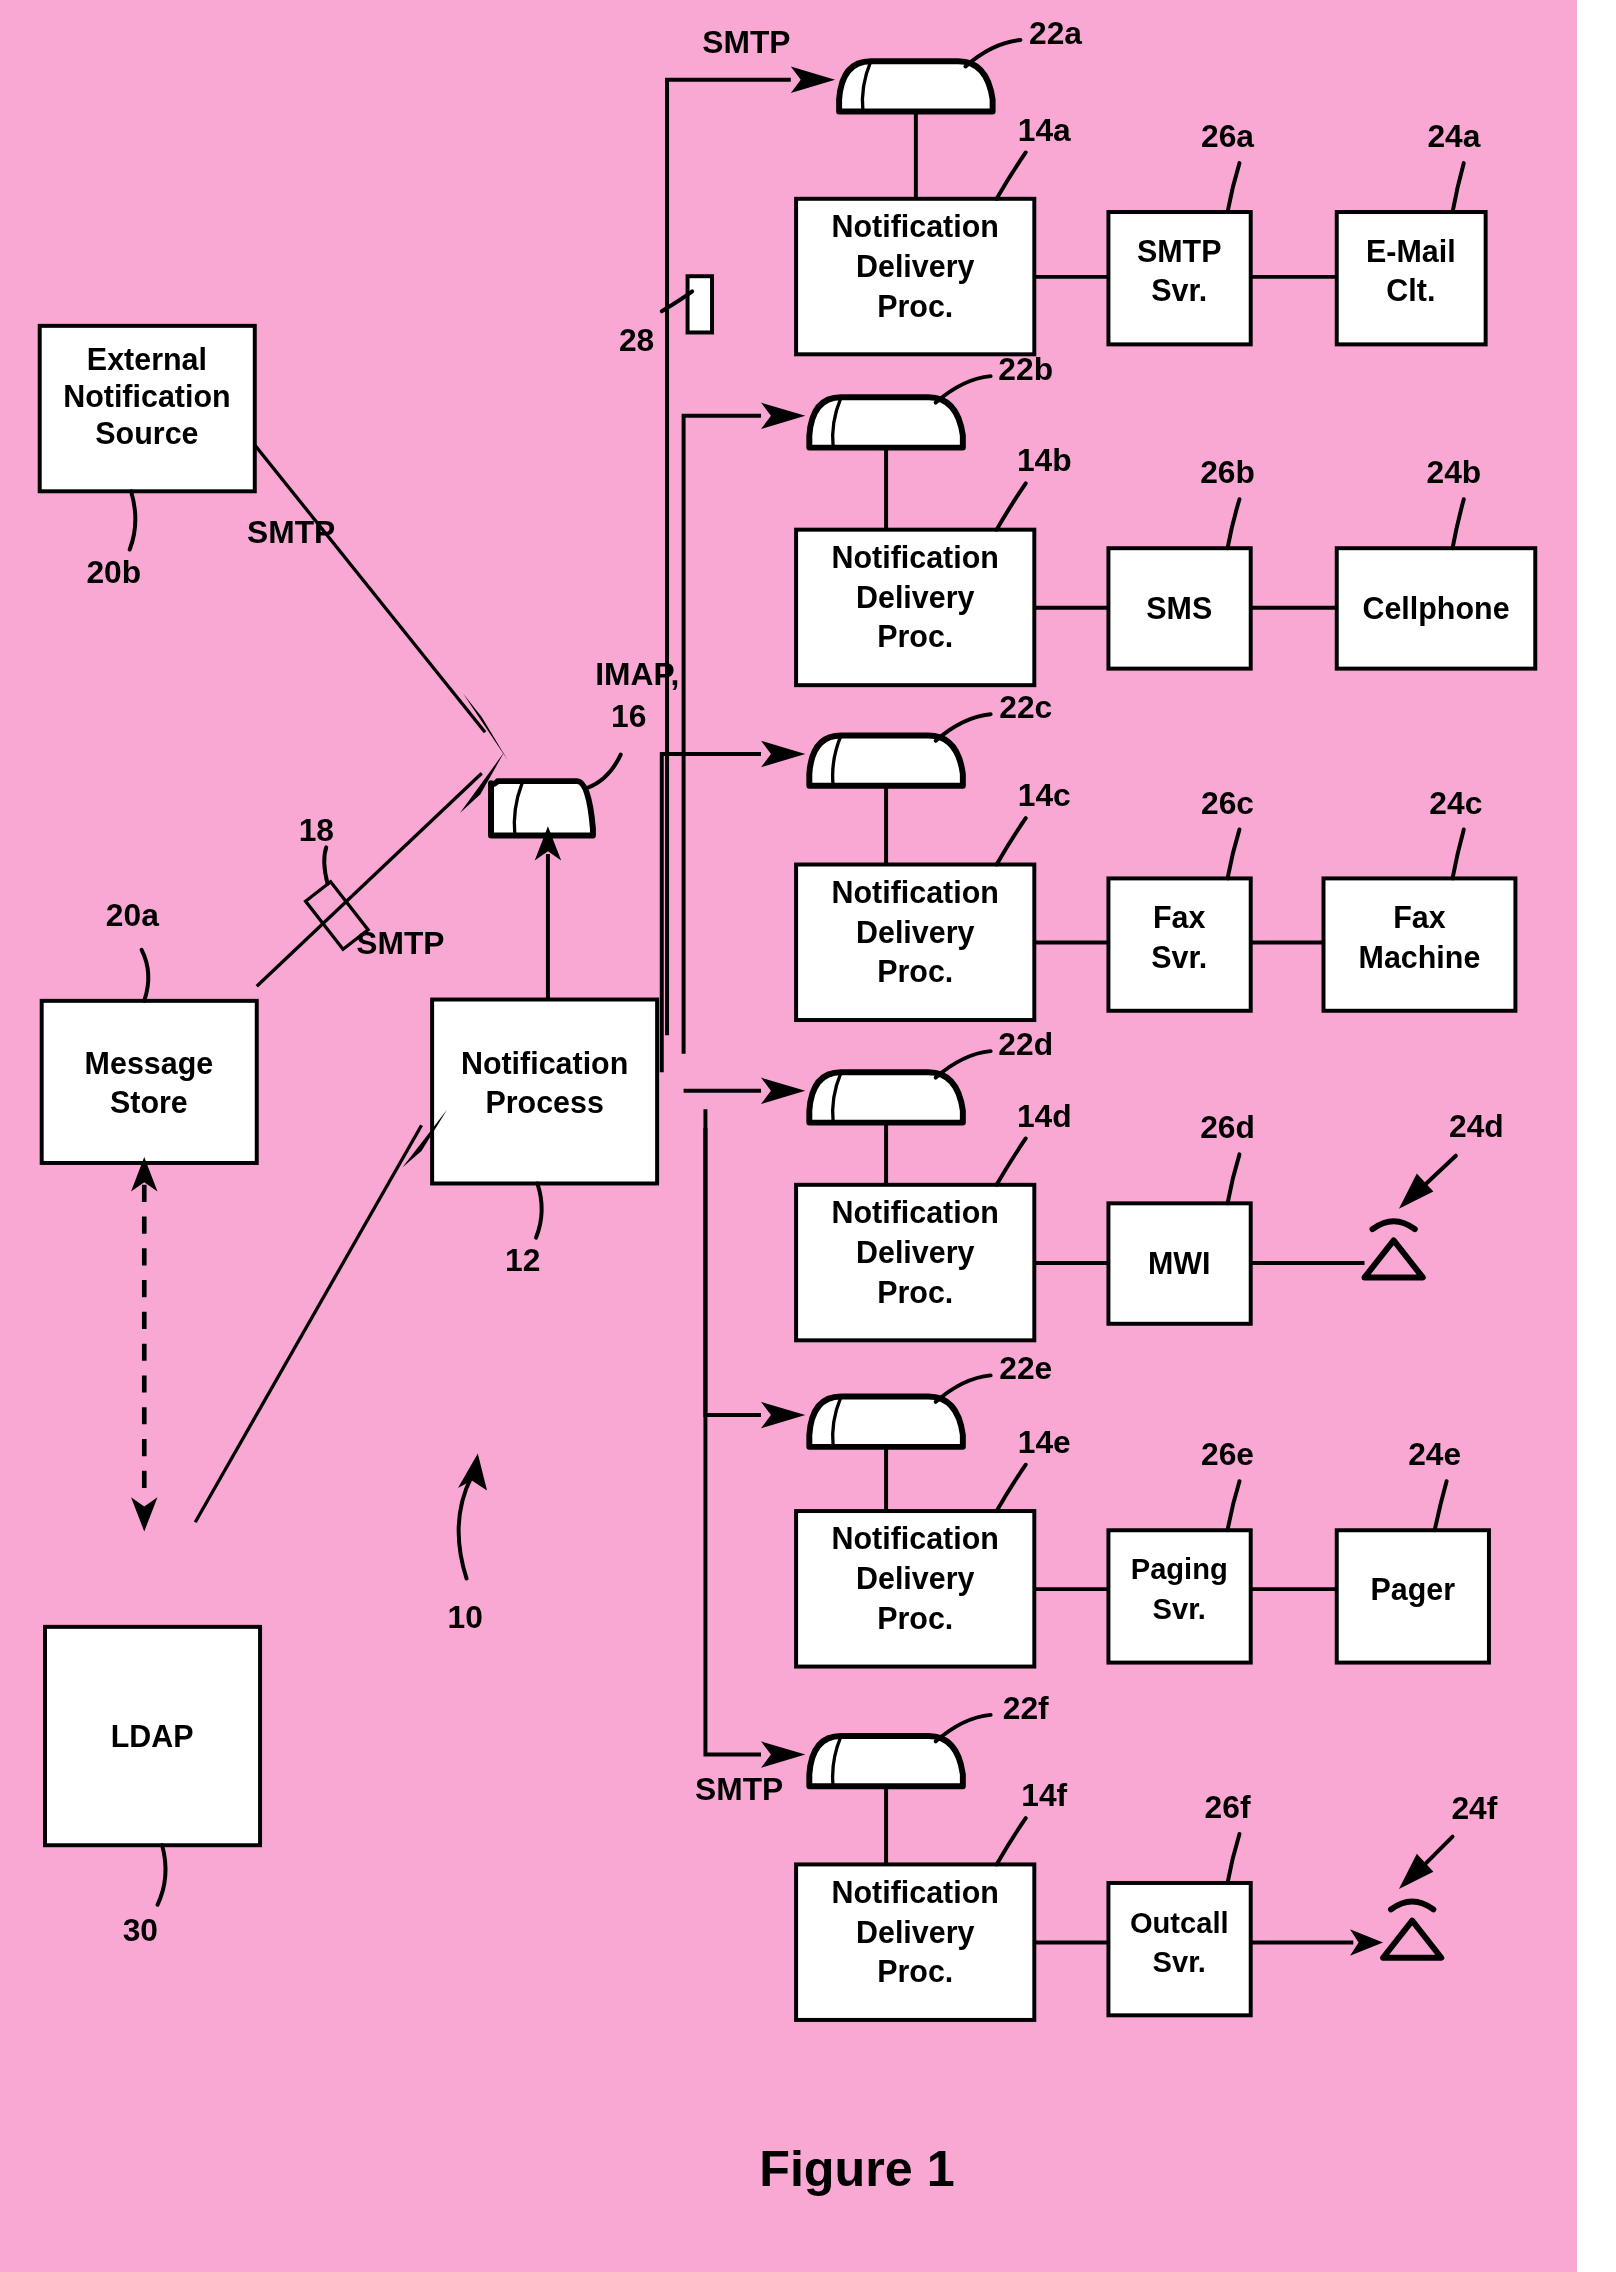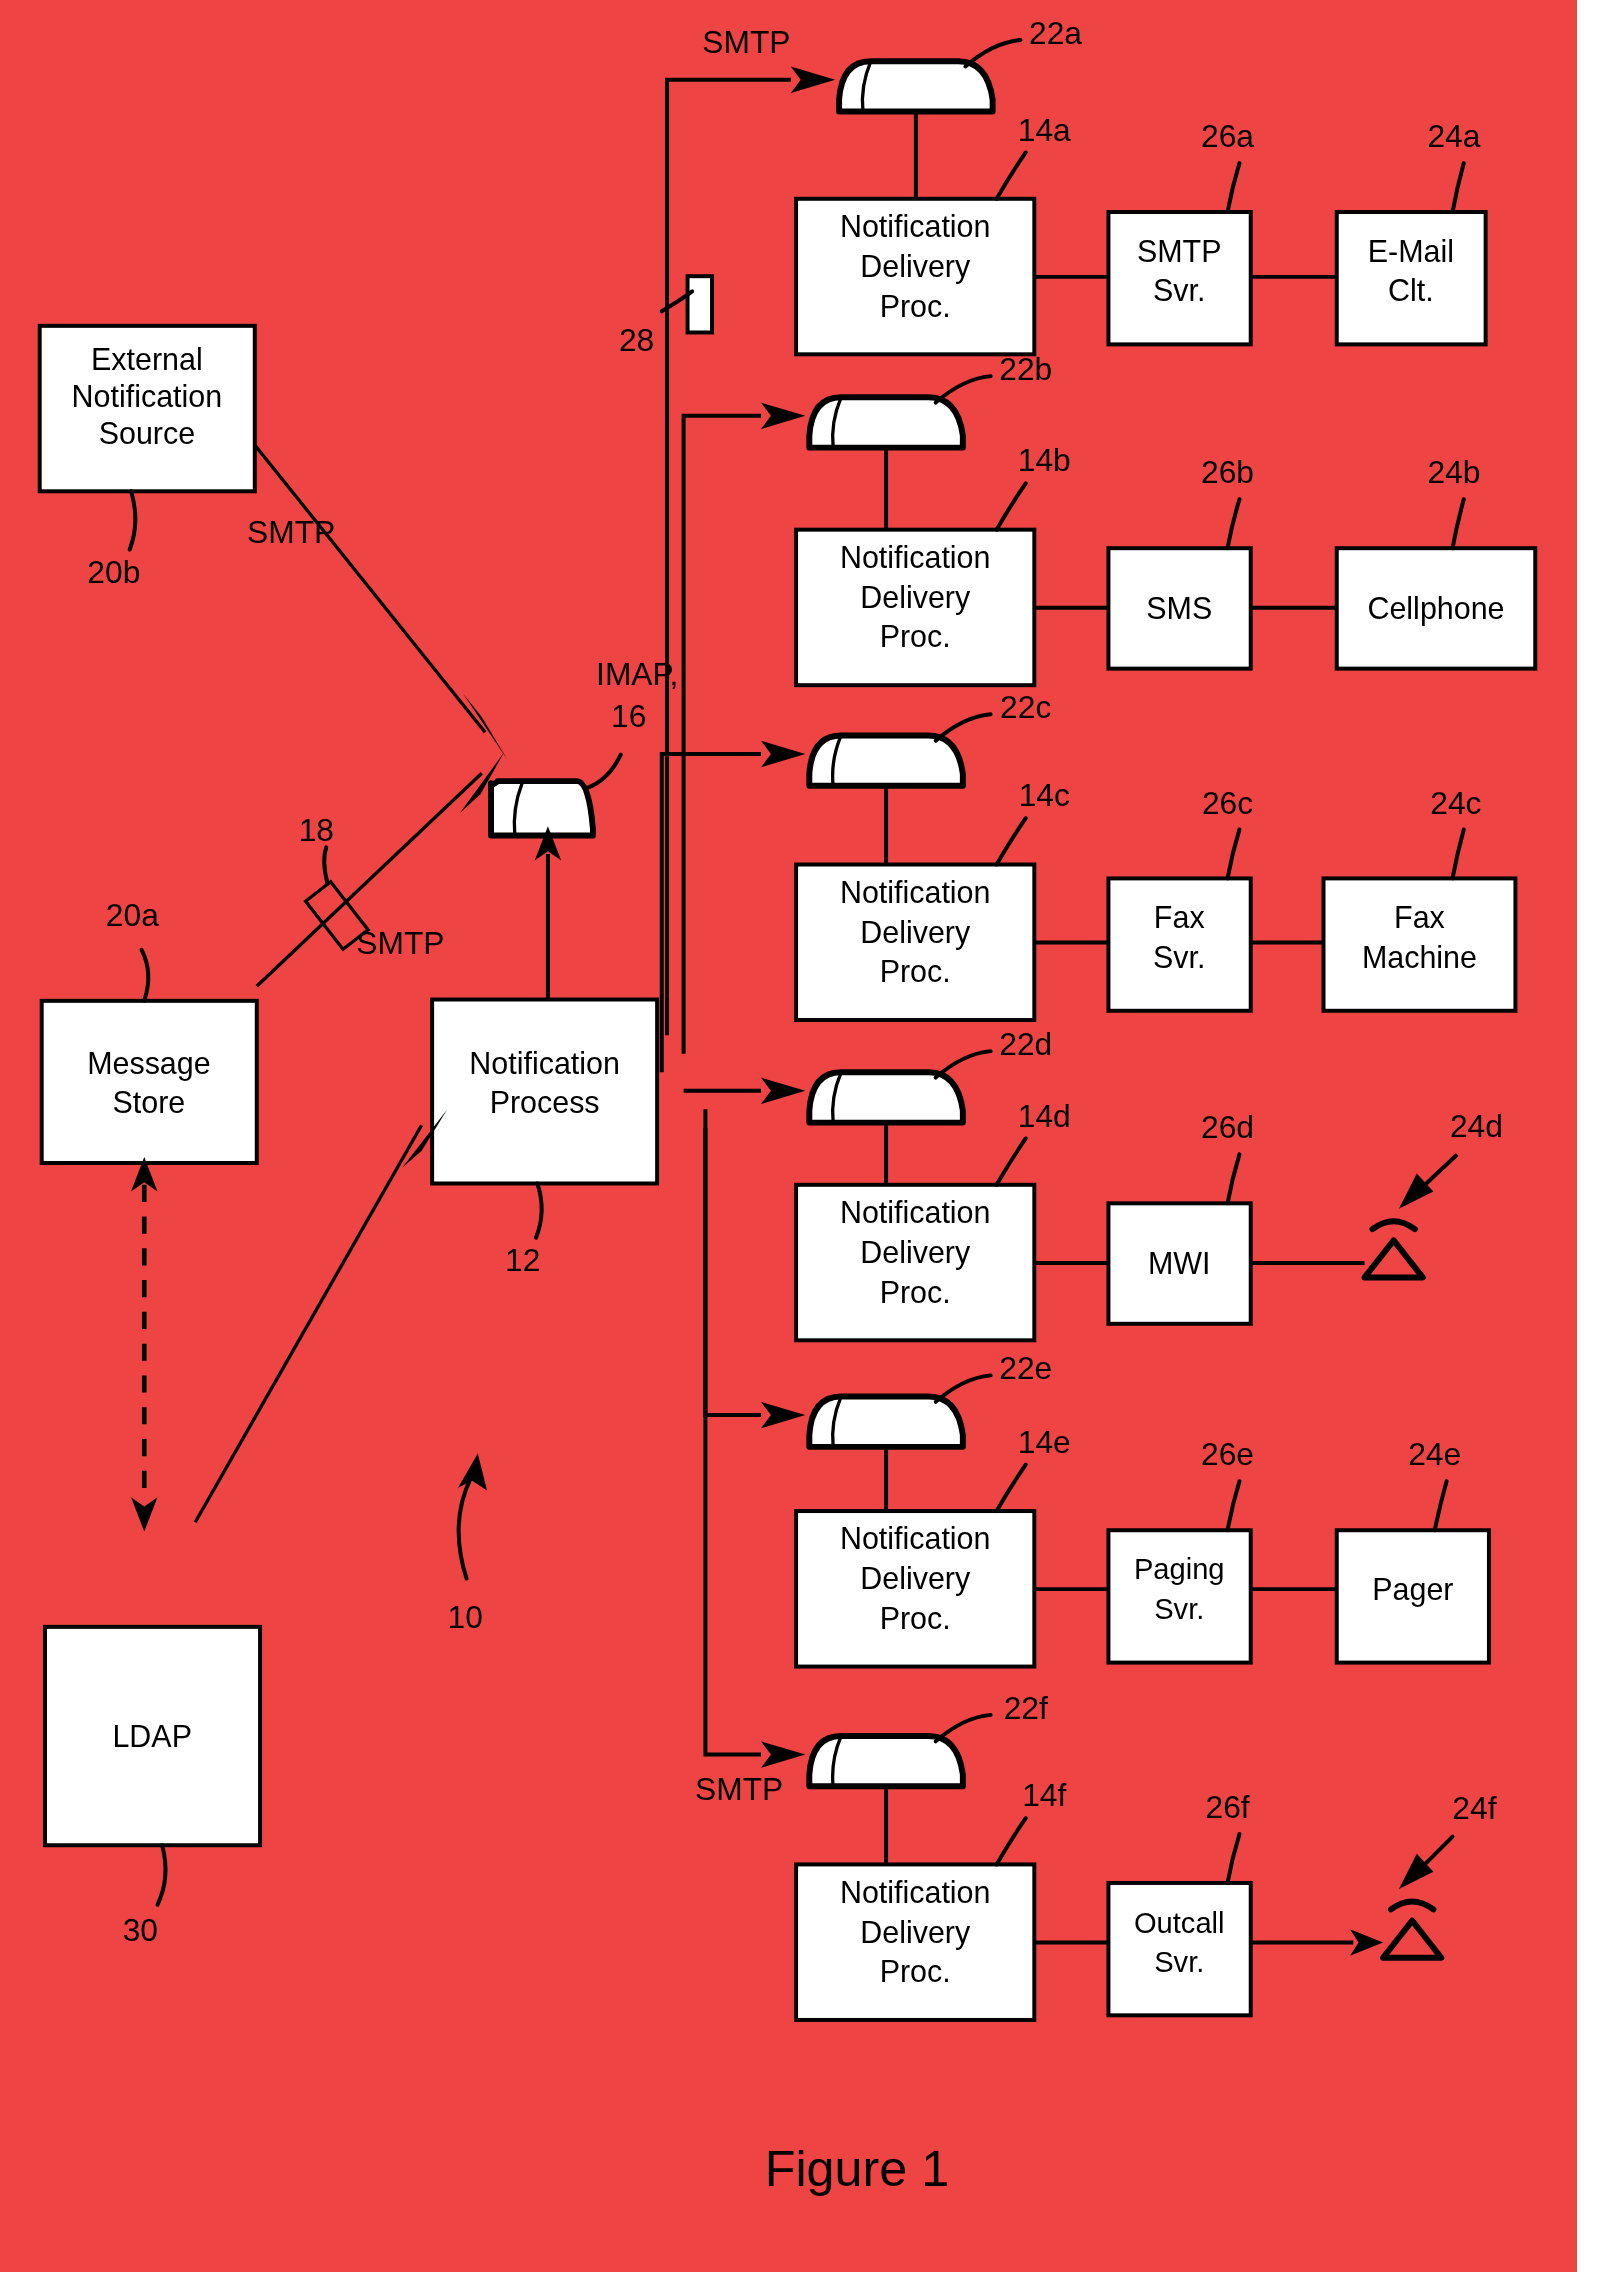--- a/index.html
+++ b/index.html
@@ -5,22 +5,23 @@
   html, body {
     margin: 0; padding: 0; background: #ffffff;
   }
   body {
     font-family: "Liberation Sans", sans-serif;
   }
   #page {
     position: relative;
     width: 1577px;
     height: 2273px;
-    background: #ef4444;
+    background: #f9a8d4;
     overflow: hidden;
+    font-weight: bold;
   }
   #svgroot {
     position: absolute;
     left: 0; top: 0;
     width: 1616px;
     height: 2273px;
   }
   text {
     font-family: "Liberation Sans", sans-serif;
     fill: #000000;

